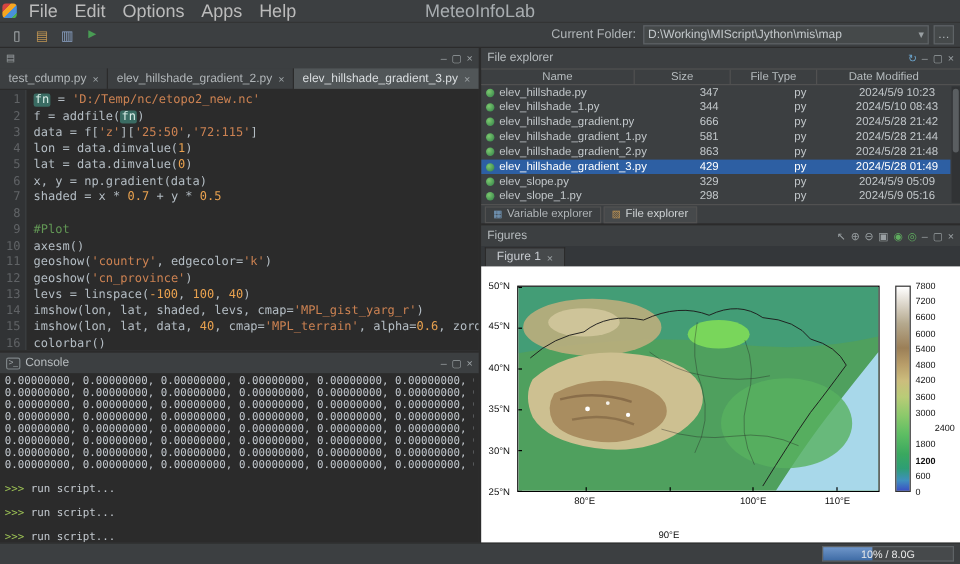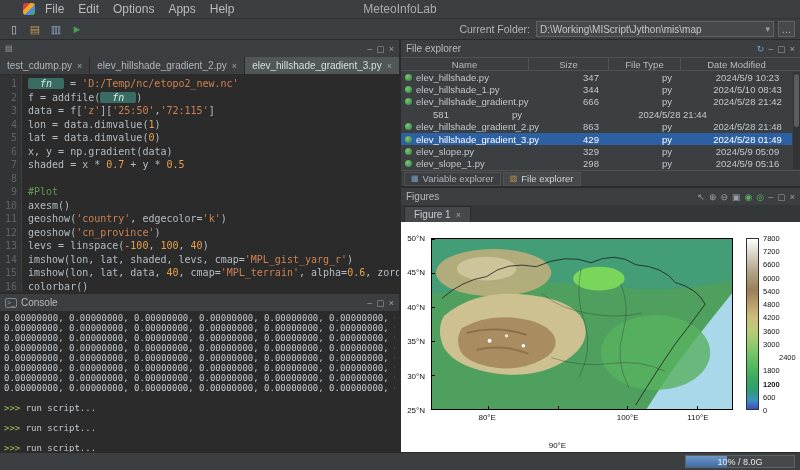--- a/index.html
+++ b/index.html
@@ -1,22 +1,22 @@
 <!DOCTYPE html>
 <html><head>
 <meta charset="utf-8">
 <style>
   * { margin:0; padding:0; box-sizing:border-box; }
   html,body { width:800px; height:470px; overflow:hidden; background:#3c3f41;
     font-family:"Liberation Sans",sans-serif; color:#bbbbbb; }
   #app { width:800px; height:470px; display:flex; flex-direction:column; }
 
   
-  .menubar { height:18px; display:flex; align-items:center; gap:4px; padding:0 23px;
-    background:#3c3f41; font-size:12px; position:relative; flex:none; }
+  .menubar { height:18px; display:flex; align-items:center; gap:4px; padding:0 2px;
+    background:#3c3f41; font-size:15px; position:relative; flex:none; }
   .app-icon { width:12px; height:12px; border-radius:3px; flex:none;
     background:linear-gradient(135deg,#d64541 0 30%,#f5a623 30% 55%,#4a90d9 55% 80%,#4caf50 80%); }
   .menu-items { display:flex; gap:2px; }
   .menu-item { padding:0 6px; color:#bbbbbb; cursor:default; }
   .menubar-title { position:absolute; left:50%; transform:translateX(-50%); color:#a8adb0; }
 
   
   .toolbar { height:22px; display:flex; align-items:center; gap:2px; padding:0 5px;
     border-top:1px solid #323232; border-bottom:1px solid #2b2b2b; font-size:11px; flex:none; }
   .tb-icons { display:flex; gap:3px; }
@@ -57,21 +57,21 @@
   .tab-close { color:#9aa0a3; font-size:9px; }
   .code-wrap { flex:1; display:flex; background:#2b2b2b; overflow:hidden;
     font-family:"DejaVu Sans Mono",monospace; font-size:10px; line-height:13.5px; }
   .gutter { width:22px; flex:none; background:#313335; color:#606366; text-align:right;
     padding:2px 4px 0 0; border-right:1px solid #3c3f41; }
   .code { flex:1; padding:2px 0 0 6px; white-space:pre; color:#b4bdc4; overflow:hidden; }
   .tok-p { color:#b4bdc4; }
   .tok-s { color:#cc8252; }
   .tok-n { color:#e8a14f; }
   .tok-c { color:#629755; }
-  .tok-h { background:#3a6c63; color:#d8ece6; border-radius:2px; padding:0 12px;font-style:italic; }
+  .tok-h { background:#3a6c63; color:#d8ece6; border-radius:2px; padding:0 1px; }
 
   
   .console-panel { flex:1; display:flex; flex-direction:column; min-height:0; }
   .console-content { flex:1; background:#2b2b2b; padding:2px 4px; overflow:hidden;
     font-family:"DejaVu Sans Mono",monospace; font-size:9px; line-height:10px; color:#c3c9cf; }
   .con-line { white-space:nowrap; overflow:hidden; }
   .con-prompt { color:#9ec455; }
 
   
   .fx-panel { height:146px; flex:none; display:flex; flex-direction:column; position:relative; min-height:0; }
@@ -285,20 +285,24 @@
             <div class="frow">
               <div class="fcell name">
                 <span class="py-icon"></span>
                 <span>elev_hillshade_gradient.py</span>
               </div>
               <div class="fcell size">666</div>
               <div class="fcell type">py</div>
               <div class="fcell date">2024/5/28 21:42</div>
             </div>
             <div class="frow">
+              <div class="fcell name">
+                <span class="py-icon"></span>
+                <span>elev_hillshade_gradient_1.py</span>
+              </div>
               <div class="fcell size">581</div>
               <div class="fcell type">py</div>
               <div class="fcell date">2024/5/28 21:44</div>
             </div>
             <div class="frow">
               <div class="fcell name">
                 <span class="py-icon"></span>
                 <span>elev_hillshade_gradient_2.py</span>
               </div>
               <div class="fcell size">863</div>

